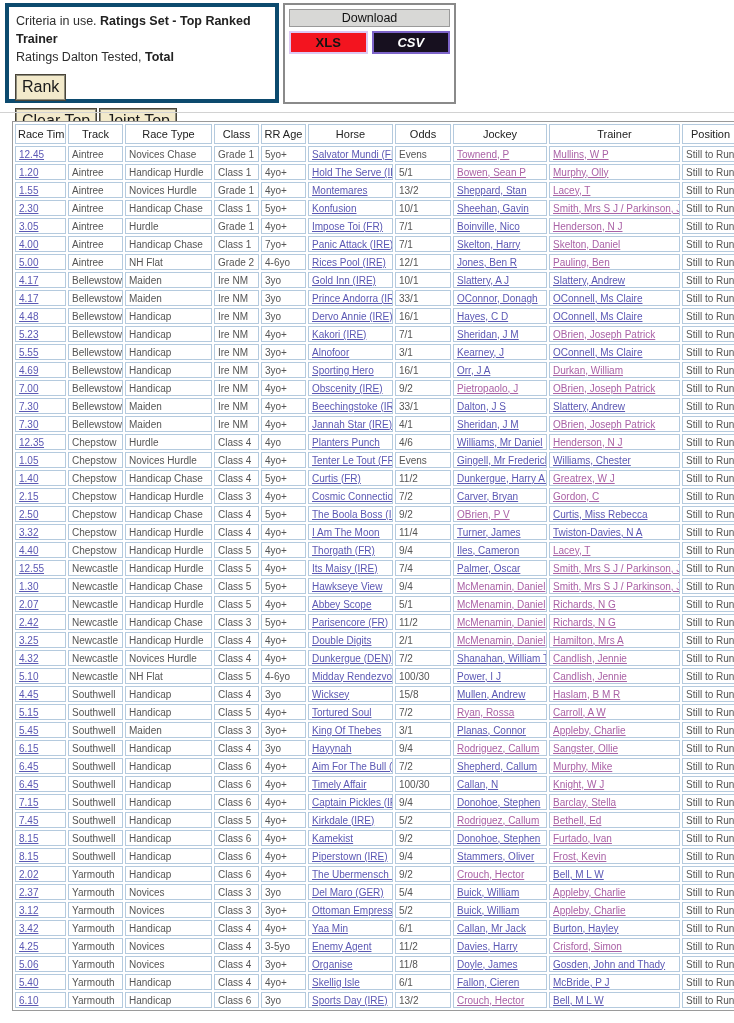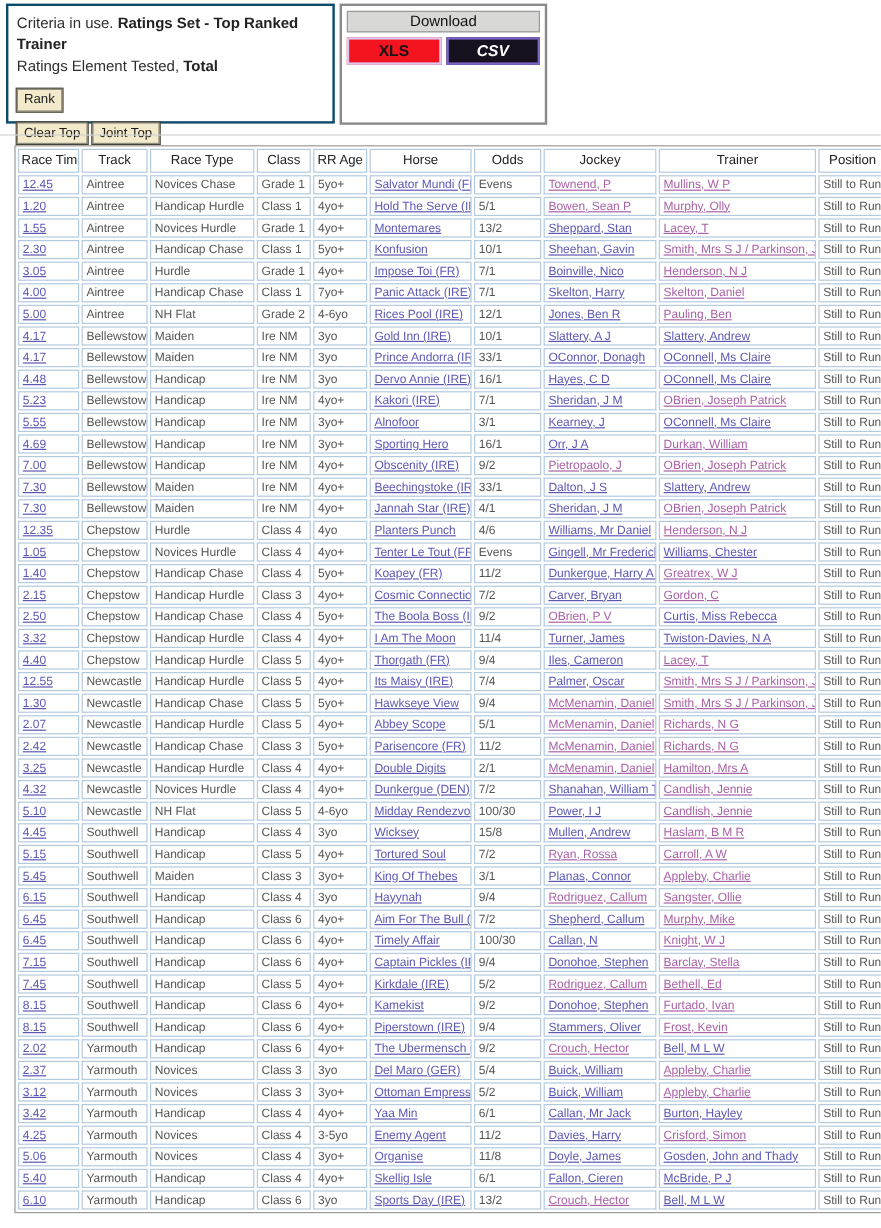--- a/index.html
+++ b/index.html
@@ -10,27 +10,27 @@
   }
   *{box-sizing:border-box;}
   html,body{margin:0;padding:0;}
   body{
     width:734px;height:1023px;position:relative;background:#fff;
     font-family:"Liberation Sans",sans-serif;
   }
   
   .criteria-box{
     position:absolute;left:5px;top:3px;width:274px;height:100px;
-    border:2px solid #0c4a6e;padding:5px 7px;font-size:12.5px;color:#2e2e2e;
+    border:4px solid #0c4a6e;padding:5px 7px;font-size:12.5px;color:#2e2e2e;
     line-height:1.45;
   }
   .criteria-box b{color:#222;}
   .btn{
     display:inline-block;background:#f3eacb;border:1px solid #8f8d7d;
-    outline:1px solid #494438;font-size:11px;color:#1a1a1a;
+    outline:1px solid #494438;font-size:16px;color:#1a1a1a;
     padding:1px 5px;line-height:1.3;cursor:pointer;
     font-family:"Liberation Sans",sans-serif;
   }
   .rank-row{margin-top:9px;}
   .topbtn-row{margin-top:9px;display:flex;gap:4px;}
   
   .download-box{
     position:absolute;left:283px;top:3px;width:173px;height:101px;
     border:2px solid #8a8a8a;padding:4px;
   }
@@ -67,21 +67,21 @@
   }
   table.results a{text-decoration:underline;cursor:pointer;}
   table.results a.unv{color:var(--link-color);}
   table.results a.vis{color:var(--visited-color);}
 </style>
 </head>
 <body>
 
 <div class="criteria-box">
   <div><span>Criteria in use. </span><b>Ratings Set - Top Ranked Trainer</b></div>
-  <div><span>Ratings Element Tested, </span><b>Total</b></div>
+  <div><span>Ratings Dalton Tested, </span><b>Total</b></div>
   <div class="rank-row">
     <button class="btn">Rank</button>
   </div>
   <div class="topbtn-row">
     <button class="btn">Clear Top</button>
     <button class="btn">Joint Top</button>
   </div>
 </div>
 
 <div class="download-box">
@@ -337,21 +337,21 @@
         <td><a class="unv">Gingell, Mr Frederick</a></td>
         <td><a class="unv">Williams, Chester</a></td>
         <td>Still to Run</td>
       </tr>
       <tr>
         <td><a class="unv">1.40</a></td>
         <td>Chepstow</td>
         <td>Handicap Chase</td>
         <td>Class 4</td>
         <td>5yo+</td>
-        <td><a class="unv">Koapey (FR)</a></td>
+        <td><a class="unv">Curtis (FR)</a></td>
         <td>11/2</td>
         <td><a class="unv">Dunkergue, Harry A A</a></td>
         <td><a class="vis">Greatrex, W J</a></td>
         <td>Still to Run</td>
       </tr>
       <tr>
         <td><a class="unv">2.15</a></td>
         <td>Chepstow</td>
         <td>Handicap Hurdle</td>
         <td>Class 3</td>

